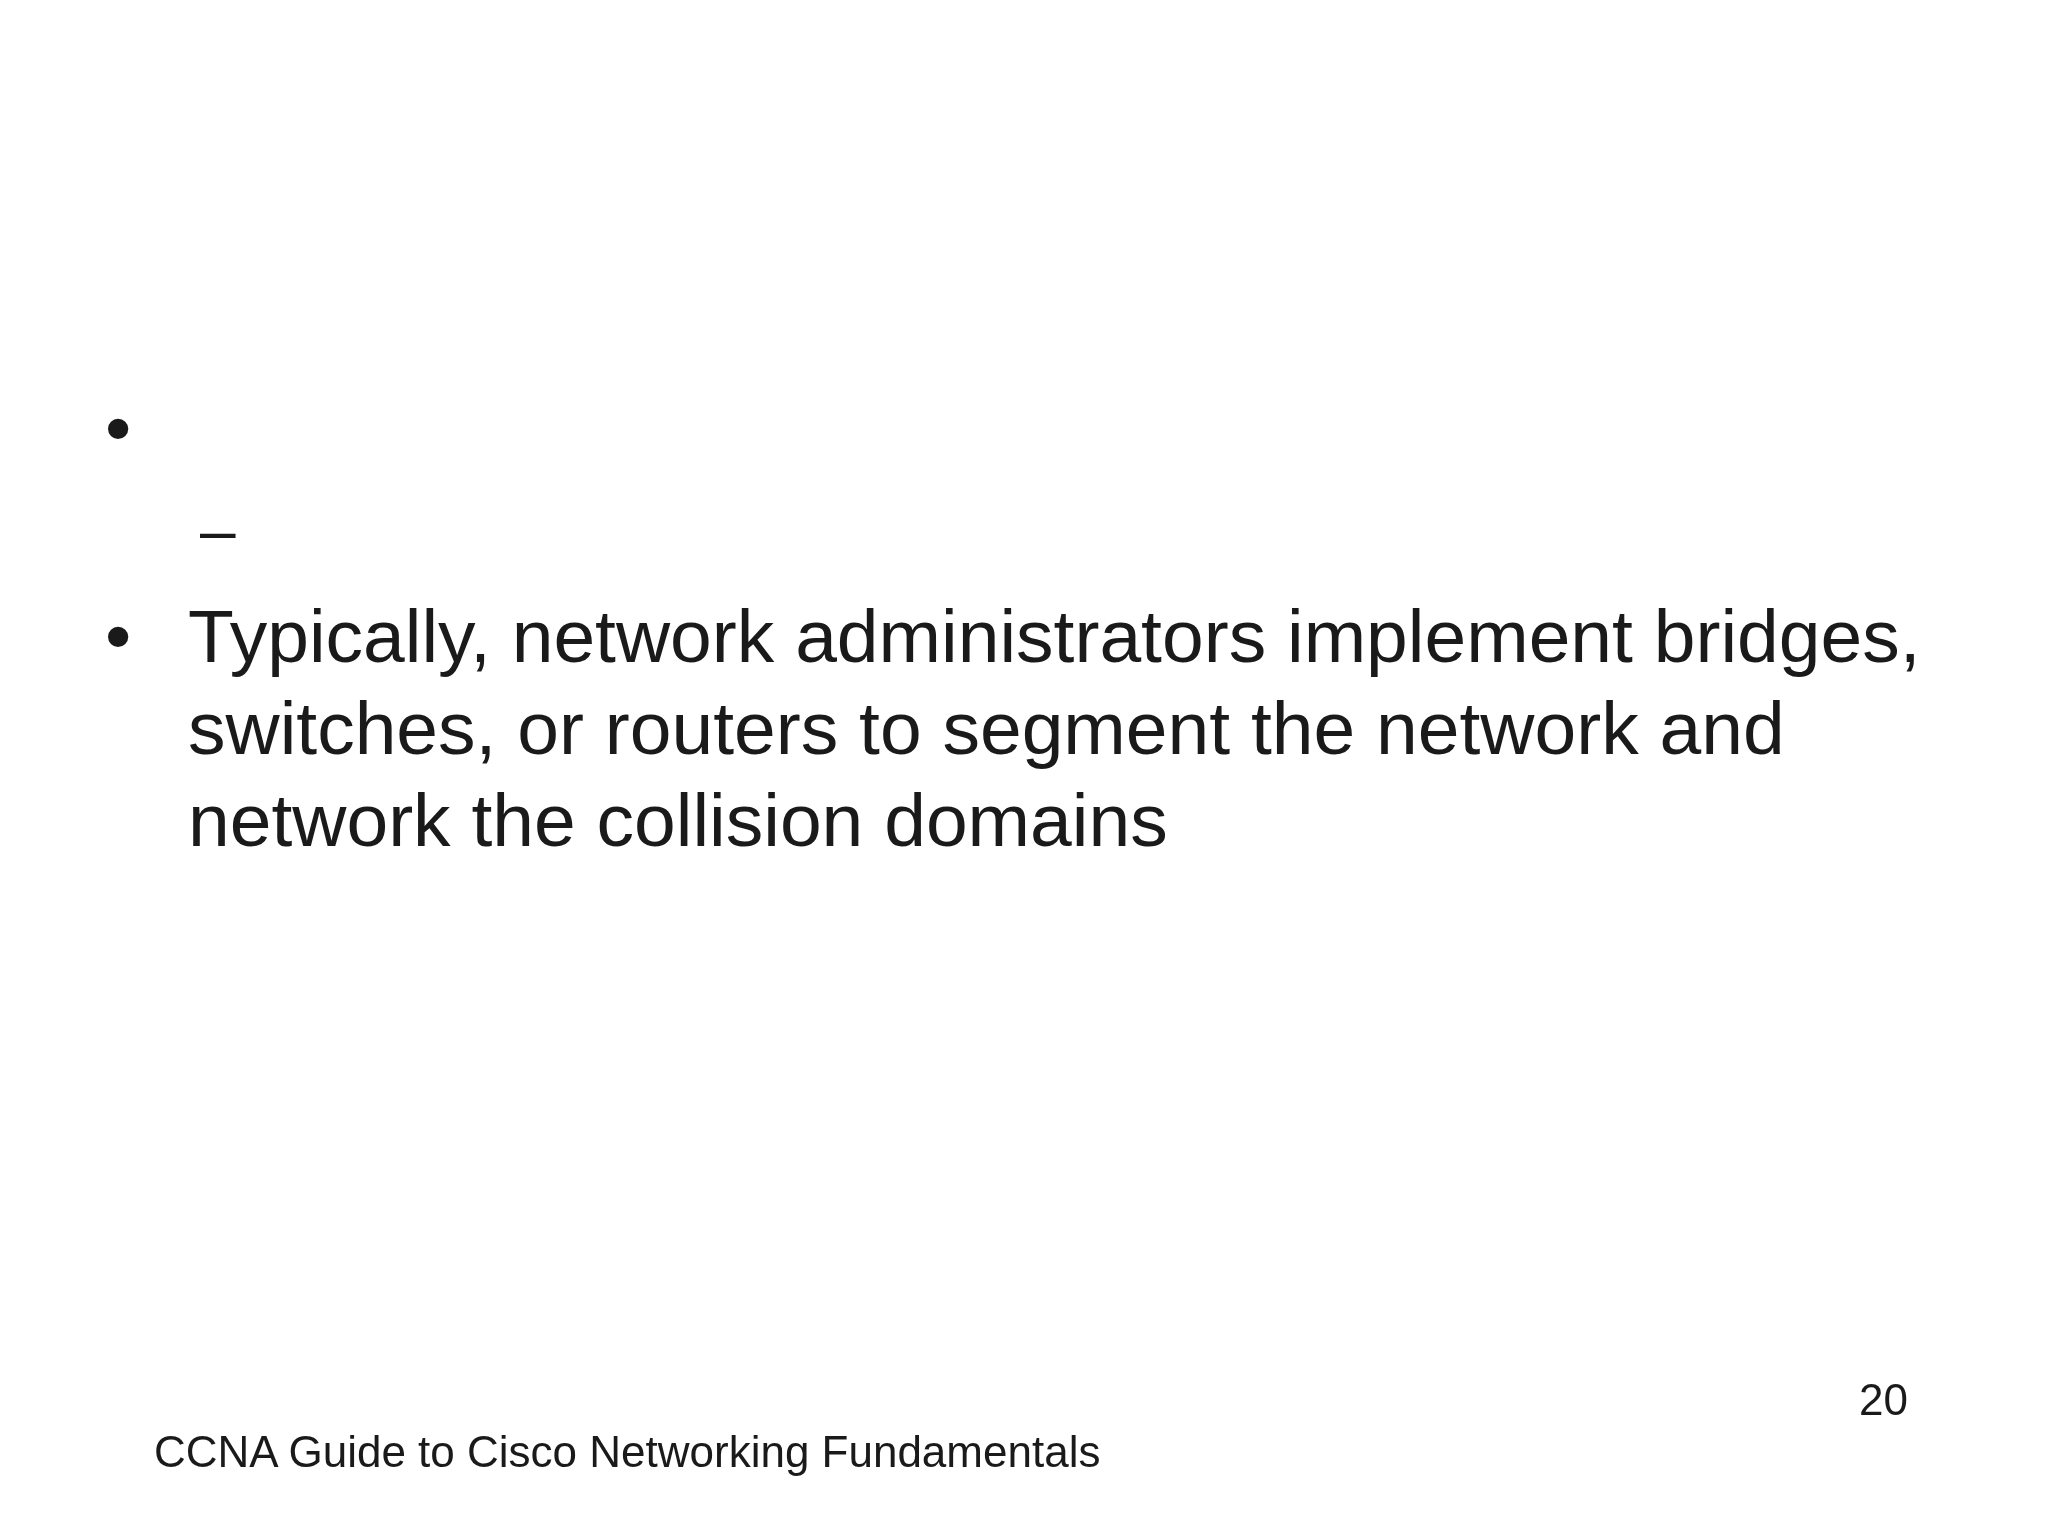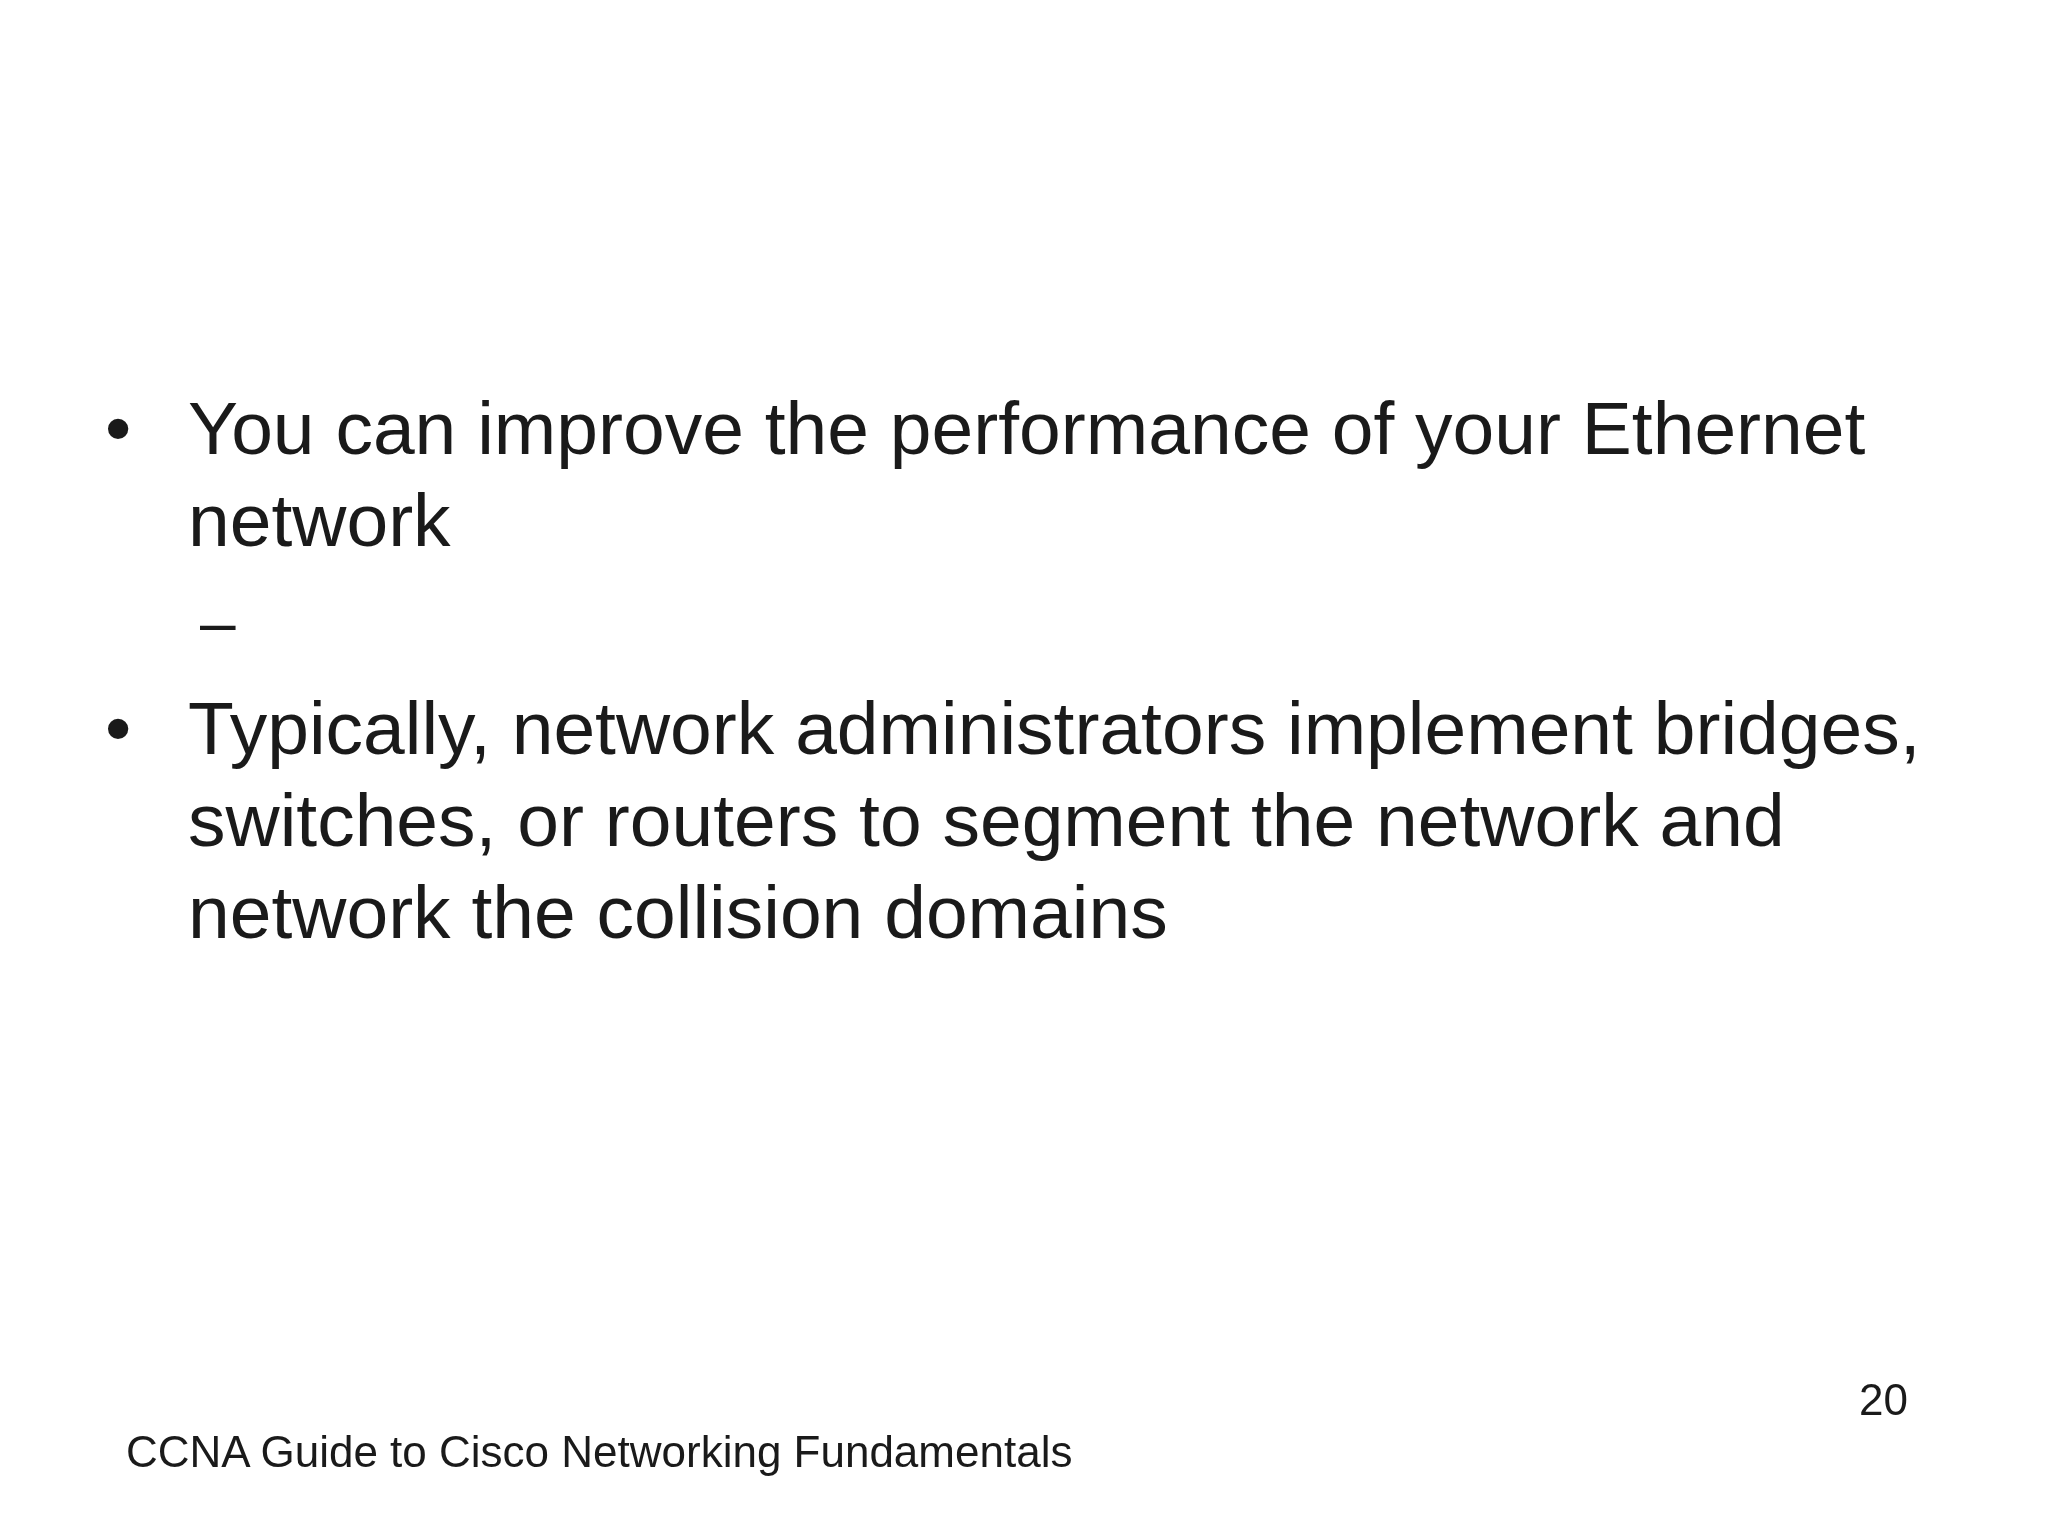--- a/index.html
+++ b/index.html
@@ -63,21 +63,21 @@
     line-height: 92px;
   }
   .sub-bullet .btext {
     white-space: pre;
   }
   .bullet.second {
     margin-top: 14px;
   }
   .footer-text {
     position: absolute;
-    left: 126px;
+    left: 154px;
     top: 1427px;
     font-size: 44px;
     line-height: 1.15;
     white-space: pre;
   }
   .page-number {
     position: absolute;
     right: 140px;
     top: 1375px;
     font-size: 44px;
@@ -88,22 +88,20 @@
 </head>
 <body>
 
 <div class="slide">
 
 
   <div class="content">
 
     <div class="bullet">
       <span class="marker">•</span>
-      <span class="btext">You can improve the performance of your Ethernet
-network</span>
     </div>
 
     <div class="sub-bullet">
       <span class="marker">–</span>
     </div>
 
     <div class="bullet second">
       <span class="marker">•</span>
       <span class="btext">Typically, network administrators implement bridges,
 switches, or routers to segment the network and

